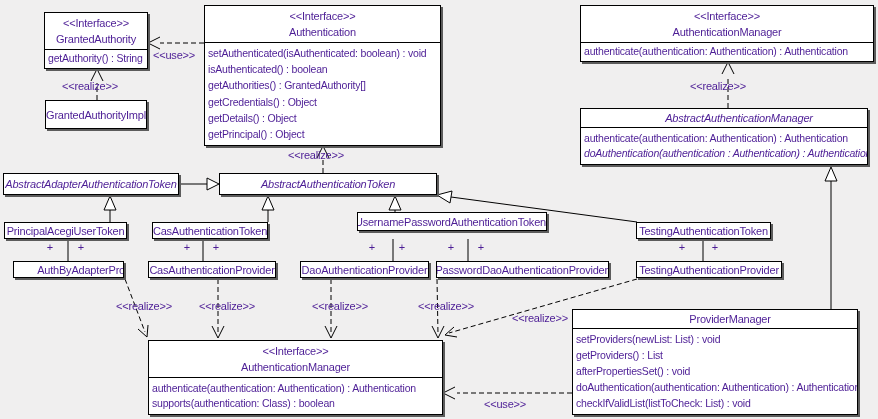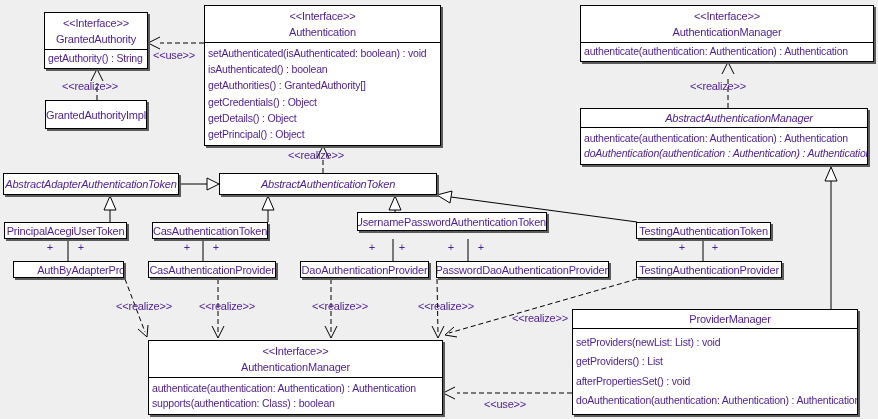--- a/index.html
+++ b/index.html
@@ -217,20 +217,21 @@
     </div>
   </div>
 
   <div class="box" style="left:572px;top:309px;width:286px;height:106px;">
     <div class="name-only">ProviderManager</div>
     <div class="methods" style="height:84px;">
       <div class="m">setProviders(newList: List) : void</div>
       <div class="m">getProviders() : List</div>
       <div class="m">afterPropertiesSet() : void</div>
       <div class="m">doAuthentication(authentication: Authentication) : Authentication</div>
+      <div class="m">checkIfValidList(listToCheck: List) : void</div>
     </div>
   </div>
 
   <div class="lbl" style="left:153px;top:49px;">&lt;&lt;use&gt;&gt;</div>
   <div class="lbl" style="left:62px;top:80px;">&lt;&lt;realize&gt;&gt;</div>
   <div class="lbl" style="left:288px;top:149px;">&lt;&lt;realize&gt;&gt;</div>
   <div class="lbl" style="left:690px;top:80px;">&lt;&lt;realize&gt;&gt;</div>
   <div class="lbl" style="left:116px;top:300px;">&lt;&lt;realize&gt;&gt;</div>
   <div class="lbl" style="left:199px;top:300px;">&lt;&lt;realize&gt;&gt;</div>
   <div class="lbl" style="left:312px;top:300px;">&lt;&lt;realize&gt;&gt;</div>

